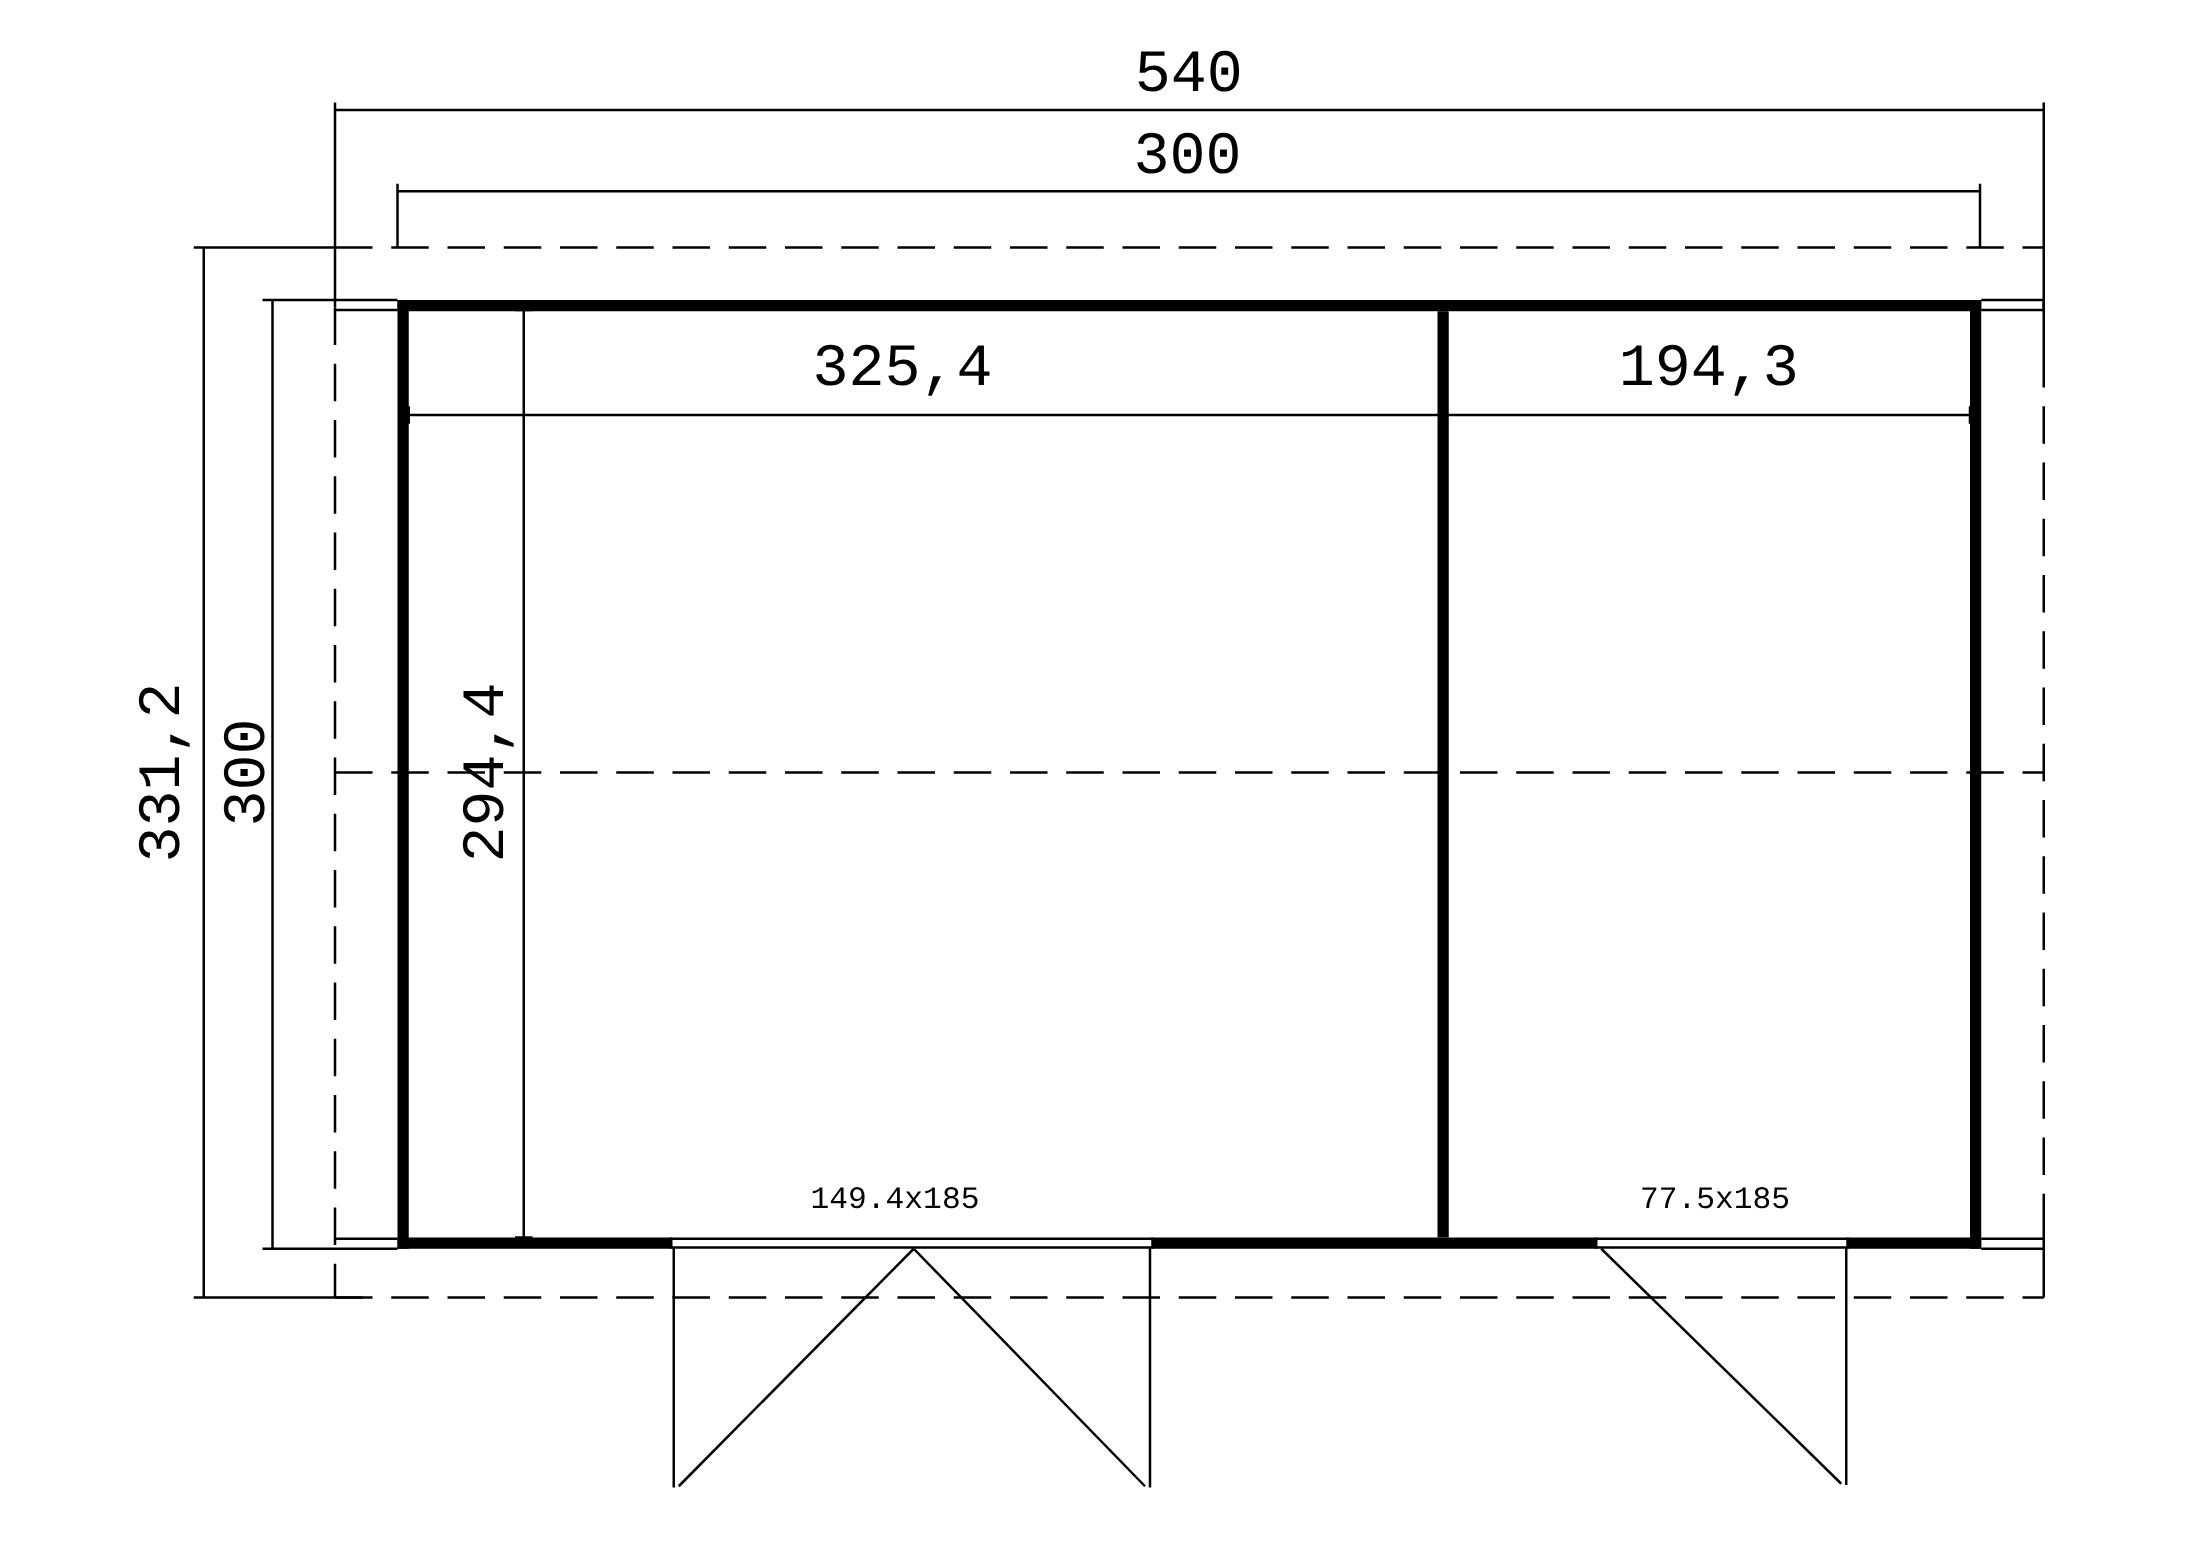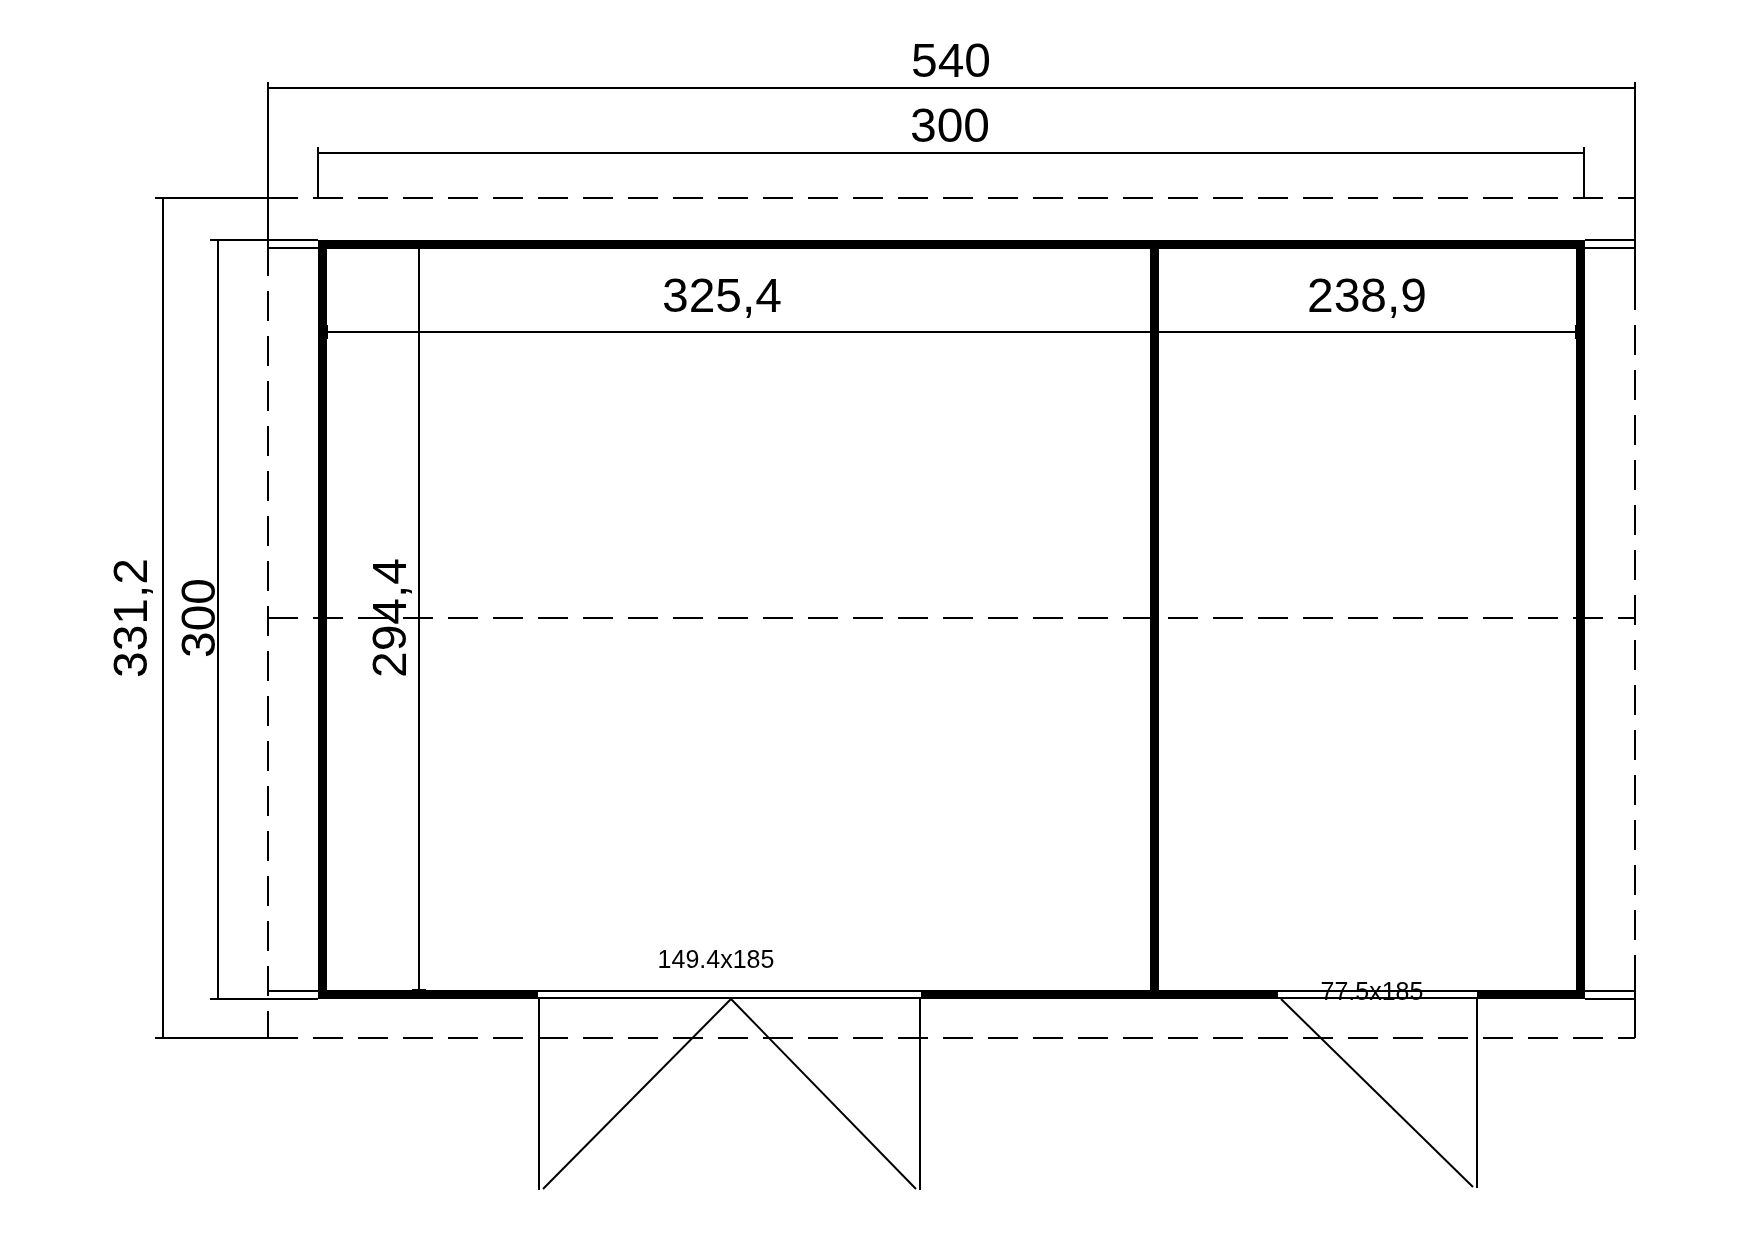--- a/index.html
+++ b/index.html
@@ -6,21 +6,21 @@
     margin: 0;
     padding: 0;
     background: #ffffff;
   }
   #plan {
     position: relative;
     width: 1754px;
     height: 1240px;
     background: #ffffff;
     color: #000000;
-    font-family: Liberation Sans, sans-serif;
+    font-family: Liberation Mono, monospace;
     overflow: hidden;
   }
   #plan svg {
     position: absolute;
     left: 0;
     top: 0;
   }
   .dim-label {
     position: absolute;
     font-size: 48px;
@@ -147,21 +147,21 @@
   <div class="dim-label" style="left:951px; top:37px;">540</div>
 
   <div class="dim-label" style="left:950px; top:102px;">300</div>
 
   <div class="dim-label-v" style="left:131px; top:618px;">331,2</div>
 
   <div class="dim-label-v" style="left:199px; top:618px;">300</div>
 
   <div class="dim-label" style="left:722px; top:272px;text-align:center;">325,4</div>
 
-  <div class="dim-label" style="left:1367px; top:272px;">238,9</div>
+  <div class="dim-label" style="left:1367px; top:272px;">194,3</div>
 
   <div class="dim-label-v" style="left:390px; top:618px;">294,4</div>
 
   <div class="door-label" style="left:716px; top:947px;">149.4x185</div>
 
-  <div class="door-label" style="left:1372px; top:947px;margin-top:32px;">77.5x185</div>
+  <div class="door-label" style="left:1372px; top:947px;">77.5x185</div>
 
 </div>
 
 </body></html>

